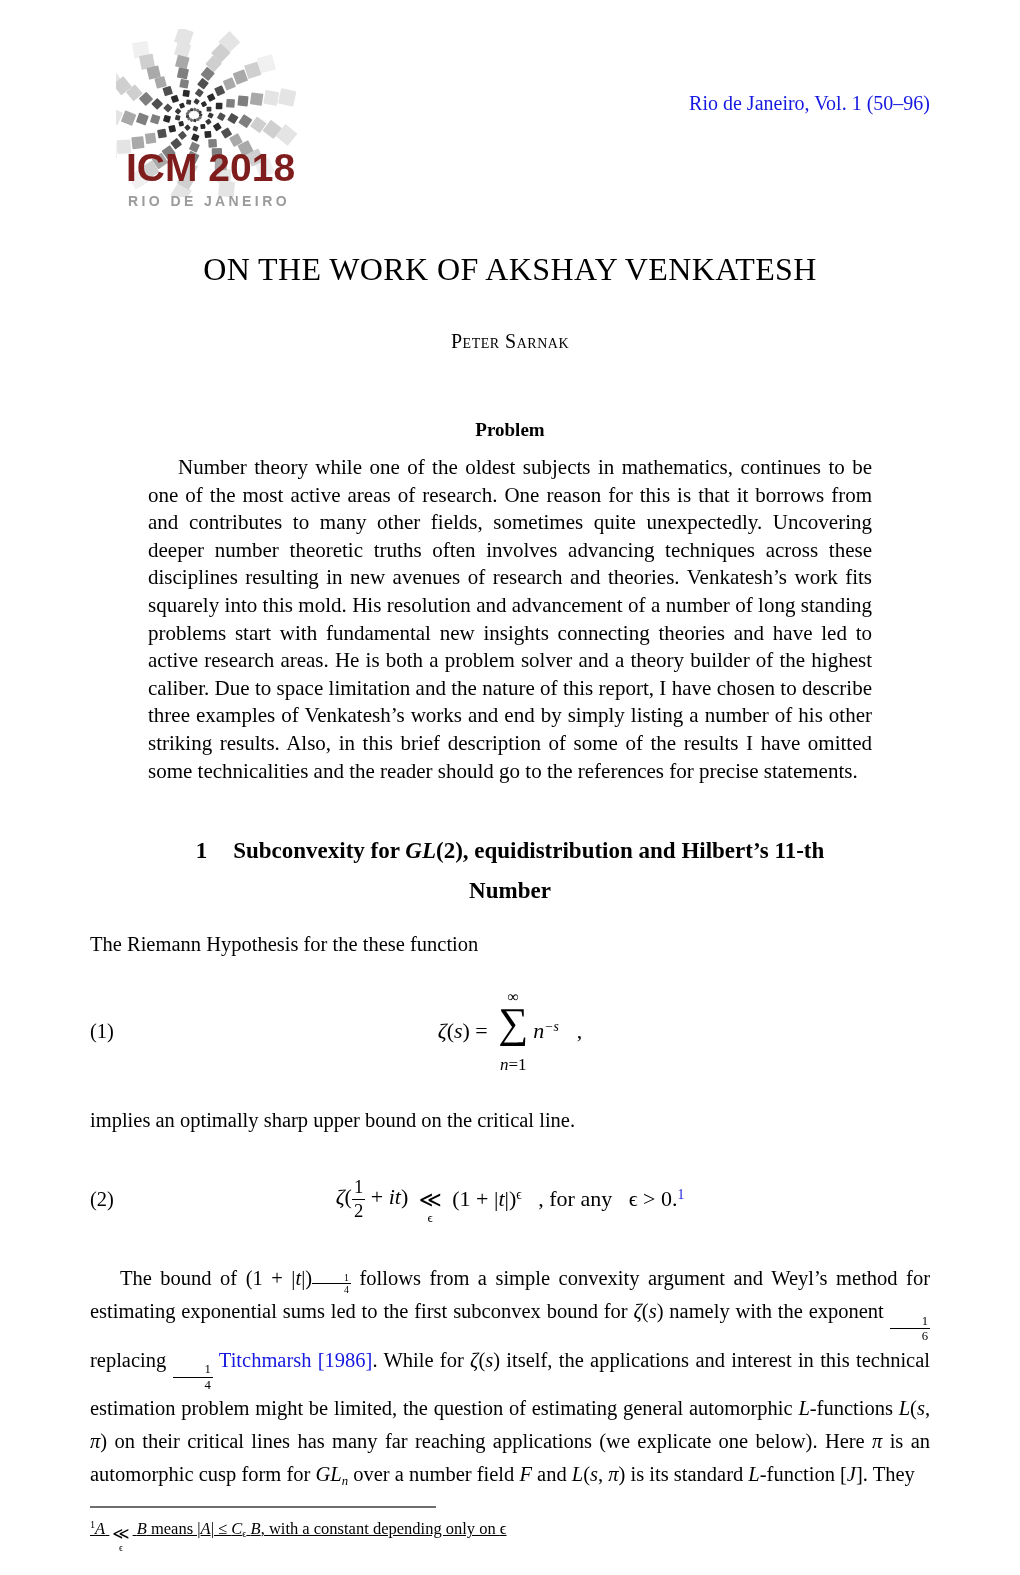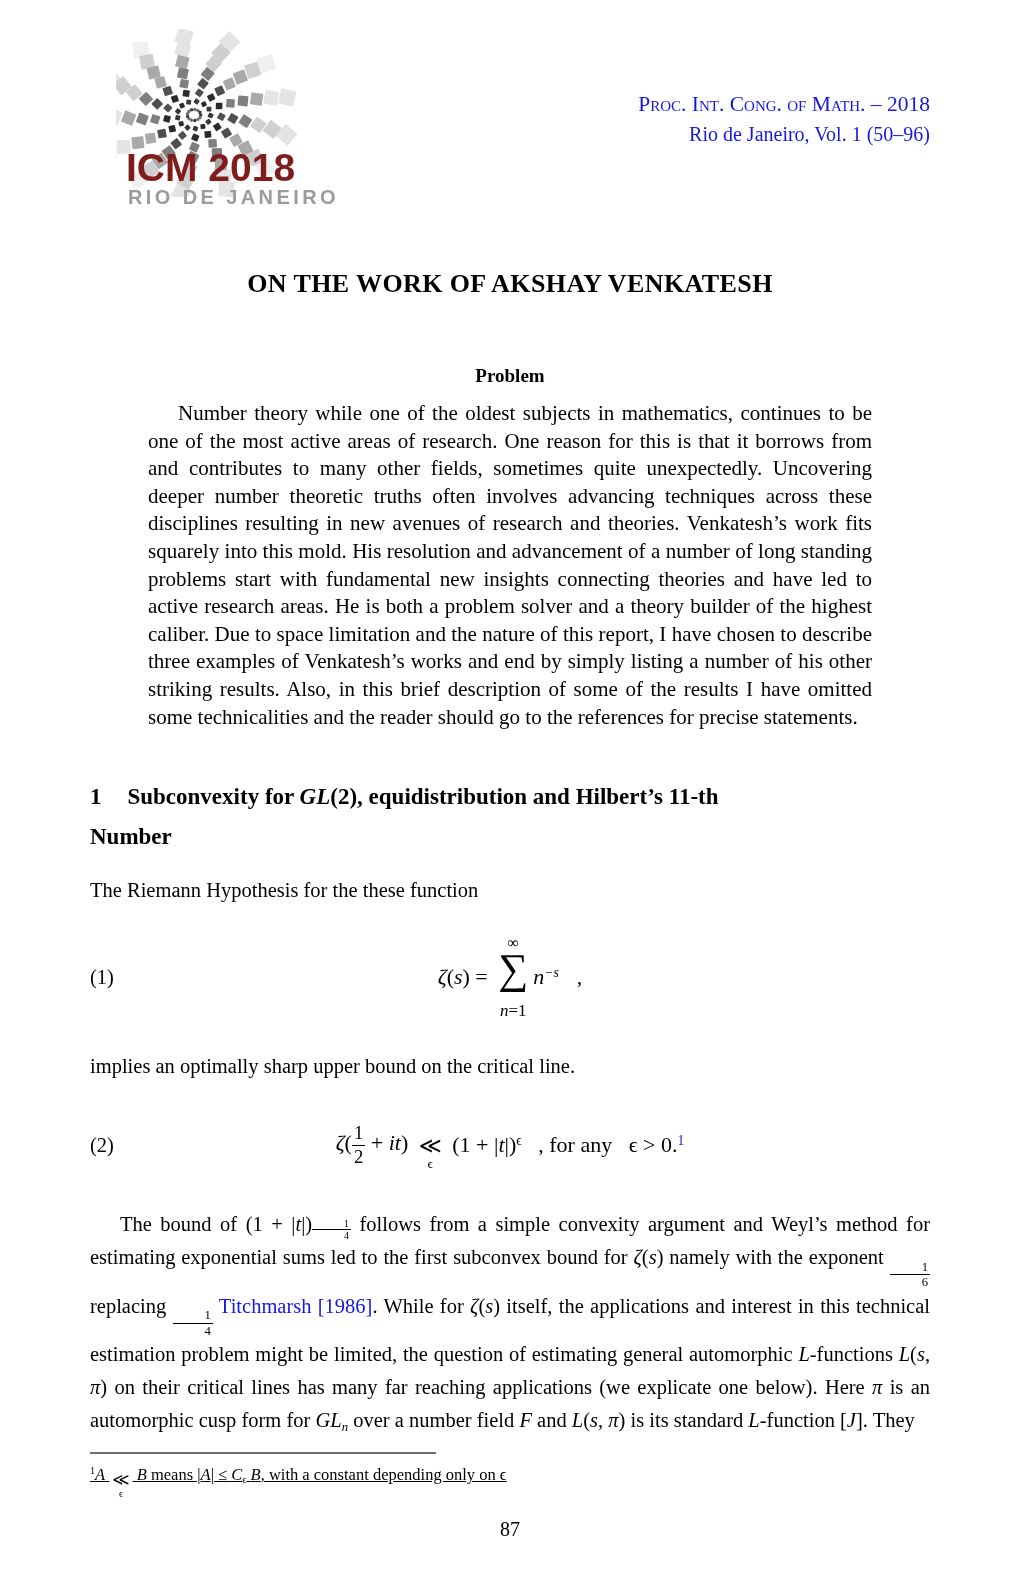--- a/index.html
+++ b/index.html
@@ -14,35 +14,35 @@
   .header{display:flex;justify-content:space-between;height:178px;}
   .logo{position:relative;width:218px;height:178px;margin-left:26px;flex:0 0 auto;}
   .logo svg{position:absolute;left:0;top:-6px;}
   .logo-title{
     position:absolute;left:10px;bottom:26px;
     font-family:"Liberation Sans",sans-serif;font-weight:700;font-size:39px;
     color:#7f1d1d;line-height:1;white-space:nowrap;
   }
   .logo-sub{
     position:absolute;left:12px;bottom:4px;
-    font-family:"Liberation Sans",sans-serif;font-weight:600;font-size:20px;
+    font-family:"Liberation Sans",sans-serif;font-weight:600;font-size:14px;
     color:#9b9b9b;letter-spacing:3.4px;white-space:nowrap;
   }
   .proc{padding-top:54px;text-align:right;color:var(--blue);line-height:1.45;}
   .proc1{font-variant:small-caps;font-size:21.5px;}
   .proc2{font-size:20px;}
   
-  .title{margin:56px 0 0;text-align:center;font-size:26px;font-weight:bold;letter-spacing:.4px;}
+  .title{margin:38px 0 0;text-align:center;font-size:32px;font-weight:normal;letter-spacing:.4px;}
   .author{margin-top:42px;text-align:center;font-variant:small-caps;font-size:20px;letter-spacing:.5px;}
   
   .abstract{margin:66px 58px 0;}
   .abstract-label{text-align:center;font-weight:bold;font-size:19px;}
   .abstract-text{margin:13px 0 0;font-size:21px;line-height:27.6px;text-align:justify;text-indent:30px;}
   
-  .sect{margin:46px 0 0;font-size:23px;font-weight:bold;line-height:40px;}
+  .sect{margin:46px 0 0;text-align:center;font-size:23px;font-weight:bold;line-height:40px;}
   .sect .it{font-style:italic;}
   .hsp{display:inline-block;width:26px;}
   
   .body-p{margin:17px 0 0;font-size:20.5px;line-height:33px;text-align:justify;}
   .indent{text-indent:30px;}
   .rich{white-space:pre-wrap;}
   .it{font-style:italic;}
   .link{color:var(--blue);cursor:pointer;}
   .sup{font-size:.62em;vertical-align:.55em;line-height:0;}
   .sub{font-size:.62em;vertical-align:-.3em;line-height:0;}
@@ -180,26 +180,26 @@
           <rect x="92.4" y="110.1" width="8.4" height="8.4" rx="0.8" fill="#7f7f7f" transform="rotate(446.7 96.6 114.3)"></rect>
           <rect x="71.6" y="123.5" width="10.2" height="10.2" rx="0.8" fill="#7f7f7f" transform="rotate(476.5 76.7 128.6)"></rect>
           <rect x="38.0" y="126.0" width="12.0" height="12.0" rx="0.8" fill="#a9a9a9" transform="rotate(506.3 44.0 132.0)"></rect>
           <rect x="1.0" y="110.9" width="13.8" height="13.8" rx="0.8" fill="#e4e4e4" transform="rotate(536.1 7.9 117.8)"></rect>
           <rect x="-25.4" y="77.0" width="15.6" height="15.6" rx="0.8" fill="#e4e4e4" transform="rotate(565.9 -17.6 84.8)"></rect>
         </svg>
       <div class="logo-title">ICM 2018</div>
       <div class="logo-sub">RIO DE JANEIRO</div>
     </div>
     <div class="proc">
-      <div class="proc1">Proc. Int. Cong. of Math. – 2018</div>
       <div class="proc2">Rio de Janeiro, Vol. 1 (50–96)</div>
     </div>
   </div>
 
   <div class="title">ON THE WORK OF AKSHAY VENKATESH</div>
+  <div class="author">Peter Sarnak</div>
 
   <div class="abstract">
     <div class="abstract-label">Problem</div>
     <p class="abstract-text">Number theory while one of the oldest subjects in mathematics, continues to be one of the most active areas of research. One reason for this is that it borrows from and contributes to many other fields, sometimes quite unexpectedly. Uncovering deeper number theoretic truths often involves advancing techniques across these disciplines resulting in new avenues of research and theories. Venkatesh’s work fits squarely into this mold. His resolution and advancement of a number of long standing problems start with fundamental new insights connecting theories and have led to active research areas. He is both a problem solver and a theory builder of the highest caliber. Due to space limitation and the nature of this report, I have chosen to describe three examples of Venkatesh’s works and end by simply listing a number of his other striking results. Also, in this brief description of some of the results I have omitted some technicalities and the reader should go to the references for precise statements.</p>
   </div>
 
   <div class="sect">
     <span>1</span><span class="hsp"></span><span class="rich"><span>Subconvexity for </span><span class="it">GL</span><span>(2), equidistribution and Hilbert’s 11-th</span><br><span>Number</span></span>
   </div>
 

